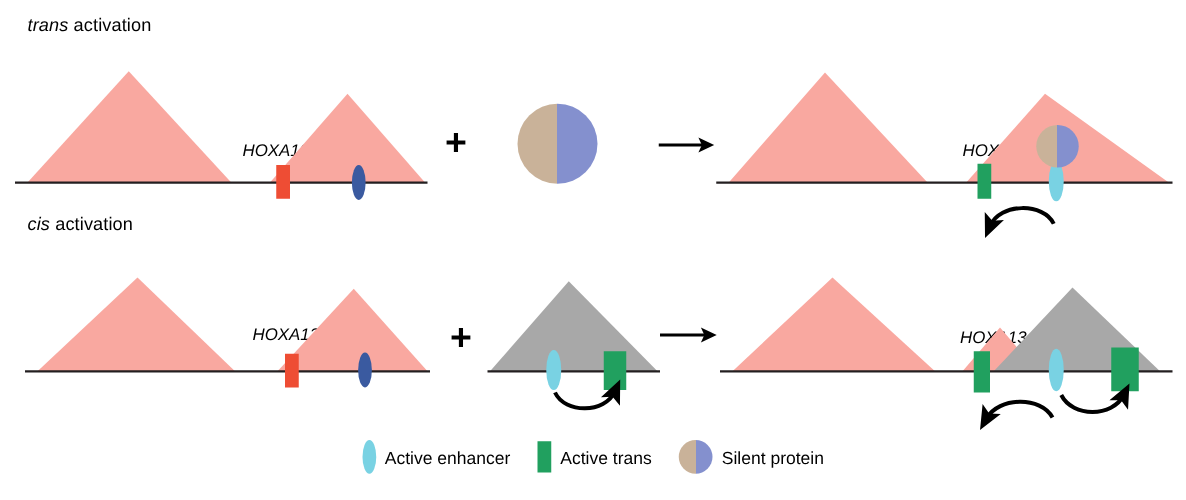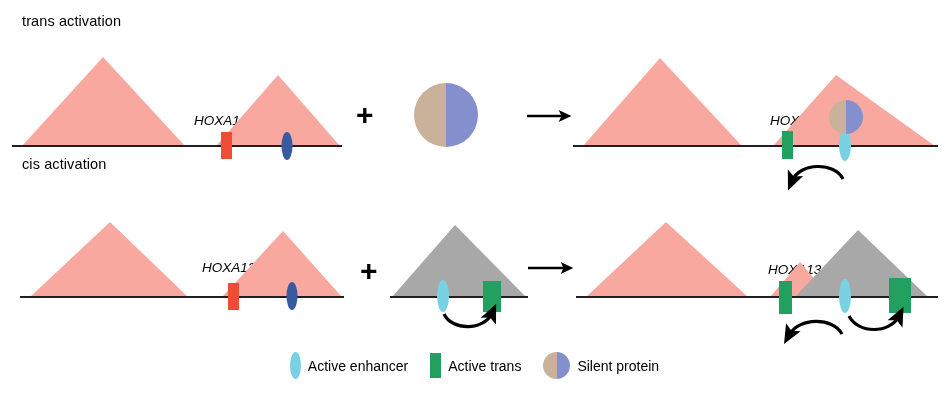--- a/index.html
+++ b/index.html
@@ -20,23 +20,23 @@
     width: 949px;
     height: 400px;
   }
   .row-label {
     position: absolute;
     font-size: 14.5px;
     color: #000000;
     white-space: nowrap;
     letter-spacing: 0.1px;
   }
-  .row-label .italic { }
+  .row-label .italic { font-style: italic; }
   #trans-label { left: 22px; top: 13px; }
-  #cis-label   { left: 22px; top: 156px; }
+  #cis-label   { left: 22px; top: 172px; }
 
   .gene-label {
     position: absolute;
     font-size: 13.5px;
     font-style: italic;
     color: #000000;
     white-space: nowrap;
     font-family: "Liberation Sans", sans-serif;
   }
   .legend-row {

